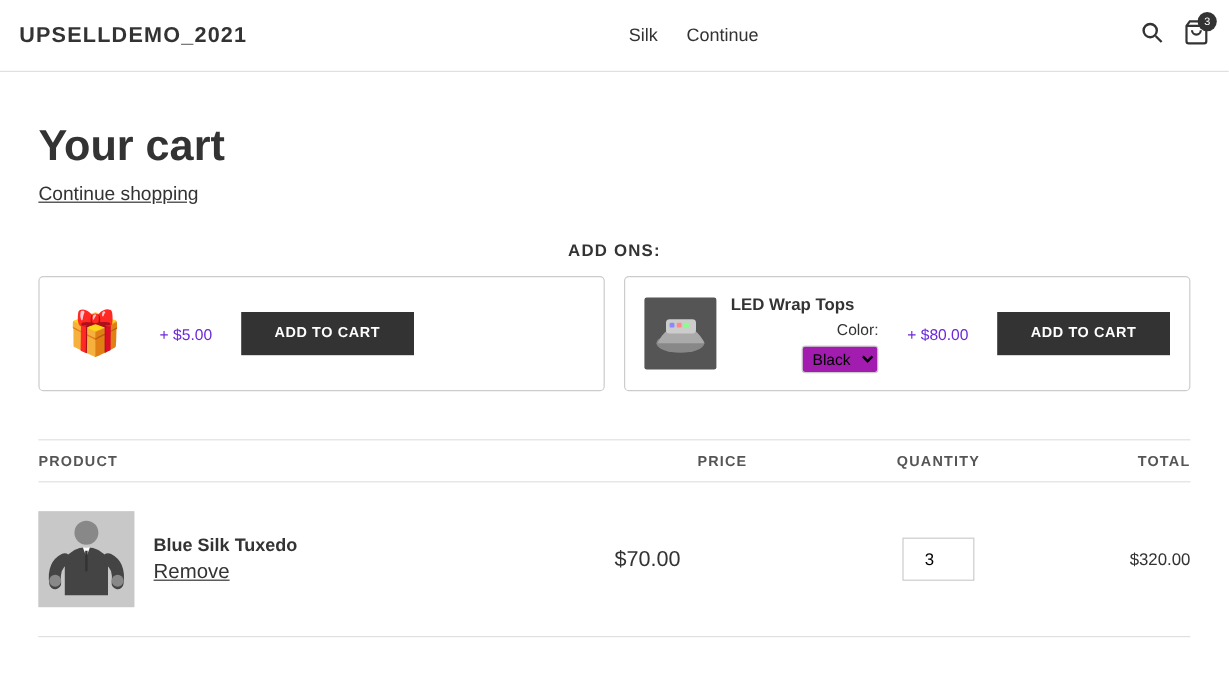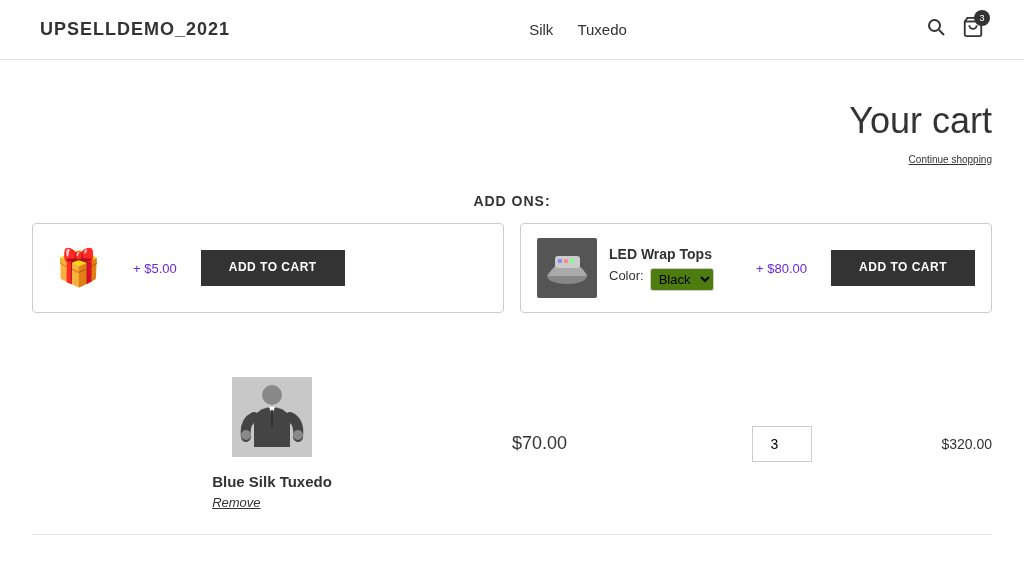--- a/index.html
+++ b/index.html
@@ -3,21 +3,21 @@
   <meta charset="utf-8">
   <style>
     * { box-sizing: border-box; margin: 0; padding: 0; }
     body { font-family: -apple-system, BlinkMacSystemFont, 'Helvetica Neue', Arial, sans-serif; background: #fff; color: #333; font-size: 14px; }
 
     
     .header {
       display: flex;
       align-items: center;
       justify-content: space-between;
-      padding: 16px 40px;
+      padding: 16px 16px;
       border-bottom: 1px solid #e0e0e0;
     }
     .header-logo {
       font-size: 18px;
       font-weight: 700;
       letter-spacing: 1px;
       text-transform: uppercase;
     }
     .header-nav {
       display: flex;
@@ -57,32 +57,32 @@
     }
 
     
     .main {
       max-width: 1000px;
       margin: 0 auto;
       padding: 40px 20px;
     }
 
     .cart-title {
-      text-align: right;
+      text-align: left;
       font-size: 36px;
-      font-weight: 400;
+      font-weight: 700;
       margin-bottom: 12px;
     }
 
     .continue-shopping {
       display: block;
-      text-align: right;
+      text-align: left;
       color: #333;
       text-decoration: underline;
-      font-size: 10px;
+      font-size: 16px;
       margin-bottom: 28px;
       cursor: pointer;
     }
 
     .add-ons-label {
       text-align: center;
       font-weight: 700;
       font-size: 14px;
       letter-spacing: 1px;
       text-transform: uppercase;
@@ -132,35 +132,36 @@
     }
 
     .add-on-name {
       font-weight: 700;
       font-size: 14px;
       margin-bottom: 4px;
     }
 
     .add-on-color-row {
       display: flex;
-      align-items: flex-start;
+      align-items: flex-end;
       gap: 6px;
       margin-top: 6px;
+      flex-direction: column;
     }
 
     .add-on-color-label {
       font-size: 13px;
     }
 
     .color-select {
       border: 1px solid #ccc;
       border-radius: 3px;
       padding: 2px 4px;
       font-size: 13px;
-      background: #4d7c0f;
+      background: #a21caf;
       cursor: pointer;
     }
 
     .add-on-price {
       font-size: 13px;
       color: #6d28d9;
       white-space: nowrap;
       margin: 0 12px;
     }
 
@@ -202,21 +203,20 @@
       grid-template-columns: 1fr 180px 180px 120px;
       padding: 24px 0;
       border-bottom: 1px solid #e0e0e0;
       align-items: center;
     }
 
     .cart-item-product {
       display: flex;
       align-items: center;
       gap: 16px;
-      flex-direction: column;
     }
 
     
     .tuxedo-figure {
       width: 80px;
       height: 80px;
       background: #d0d0d0;
       position: relative;
       display: flex;
       align-items: center;
@@ -225,25 +225,24 @@
 
     .product-name {
       font-weight: 700;
       font-size: 15px;
       margin-bottom: 4px;
     }
 
     .remove-link {
       color: #333;
       text-decoration: underline;
-      font-size: 13px;
+      font-size: 17px;
       cursor: pointer;
       background: none;
       border: none;
-      font-style: italic;
     }
 
     .cart-item-price {
       text-align: left;
       font-size: 18px;
     }
 
     .cart-item-quantity {
       display: flex;
       justify-content: center;
@@ -262,21 +261,21 @@
       font-size: 14px;
     }
   </style>
 </head>
 <body>
 
 <header class="header">
   <div class="header-logo">UPSELLDEMO_2021</div>
   <nav class="header-nav">
     <a href="#">Silk</a>
-    <a href="#">Tuxedo</a>
+    <a href="#">Continue</a>
   </nav>
   <div class="header-icons">
     <button class="icon-btn">
       <svg width="20" height="20" viewBox="0 0 20 20" fill="none" stroke="#333" stroke-width="2">
         <circle cx="8.5" cy="8.5" r="5.5"></circle>
         <line x1="13" y1="13" x2="18" y2="18"></line>
       </svg>
     </button>
     <button class="icon-btn" style="position:relative;">
       <svg width="22" height="22" viewBox="0 0 24 24" fill="none" stroke="#333" stroke-width="2">
@@ -326,20 +325,26 @@
             <option>Red</option>
           </select>
         </div>
       </div>
       <span class="add-on-price">+ $80.00</span>
       <button class="add-to-cart-btn">ADD TO CART</button>
     </div>
 
   </div>
 
+  <div class="cart-table-header">
+    <div>PRODUCT</div>
+    <div class="col-price">PRICE</div>
+    <div class="col-quantity">QUANTITY</div>
+    <div class="col-total">TOTAL</div>
+  </div>
 
   <div class="cart-item">
     <div class="cart-item-product">
       <div class="tuxedo-figure">
         <svg width="80" height="80" viewBox="0 0 80 80">
           <rect width="80" height="80" fill="#c8c8c8"></rect>
 
           <circle cx="40" cy="18" r="10" fill="#888"></circle>
 
           <path d="M22 70 L22 40 Q28 30 40 30 Q52 30 58 40 L58 70 Z" fill="#444"></path>

